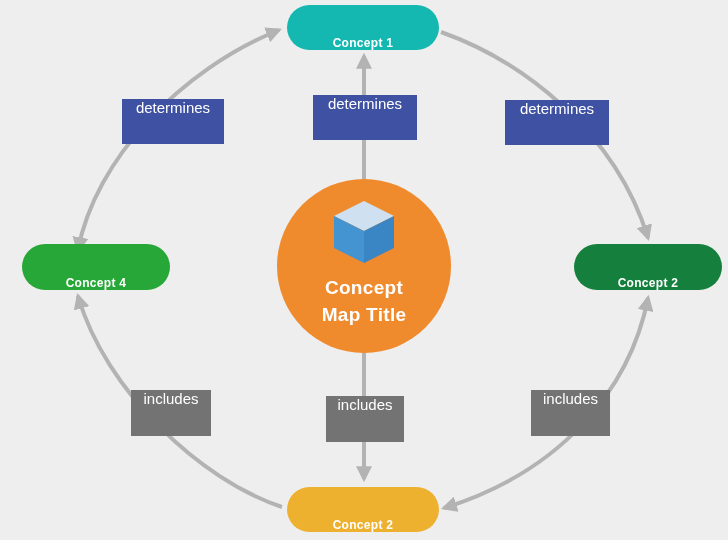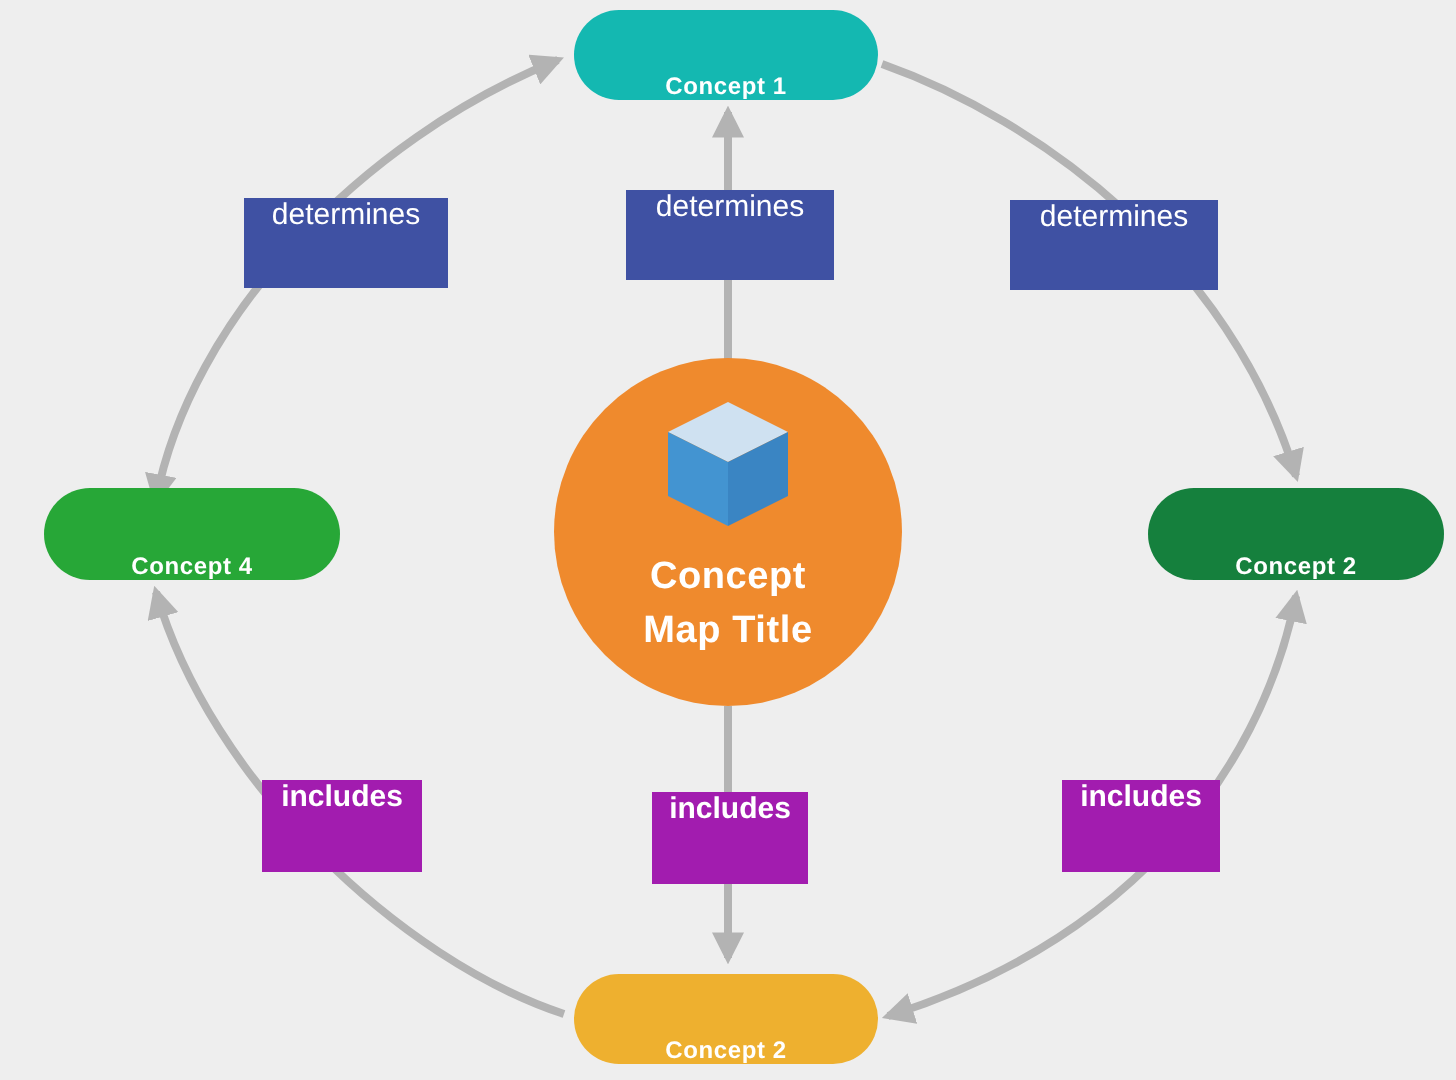--- a/index.html
+++ b/index.html
@@ -34,21 +34,21 @@
   .tag {
     position: absolute;
     display: flex;
     align-items: flex-start;
     justify-content: center;
     color: #ffffff;
     font-size: 15px;
     font-weight: 400;
   }
   .tag.determines { background: #3f51a3; }
-  .tag.includes   { background: #a21caf; font-weight: bold; }
+  .tag.includes   { background: #737373; }
   .tag.d-left  { left: 122px; top: 99px;  width: 102px; height: 45px; }
   .tag.d-mid   { left: 313px; top: 95px;  width: 104px; height: 45px; }
   .tag.d-right { left: 505px; top: 100px; width: 104px; height: 45px; }
   .tag.i-left  { left: 131px; top: 390px; width: 80px;  height: 46px; }
   .tag.i-mid   { left: 326px; top: 396px; width: 78px;  height: 46px; }
   .tag.i-right { left: 531px; top: 390px; width: 79px;  height: 46px; }
   .center-circle {
     position: absolute;
     left: 277px; top: 179px;
     width: 174px; height: 174px;

